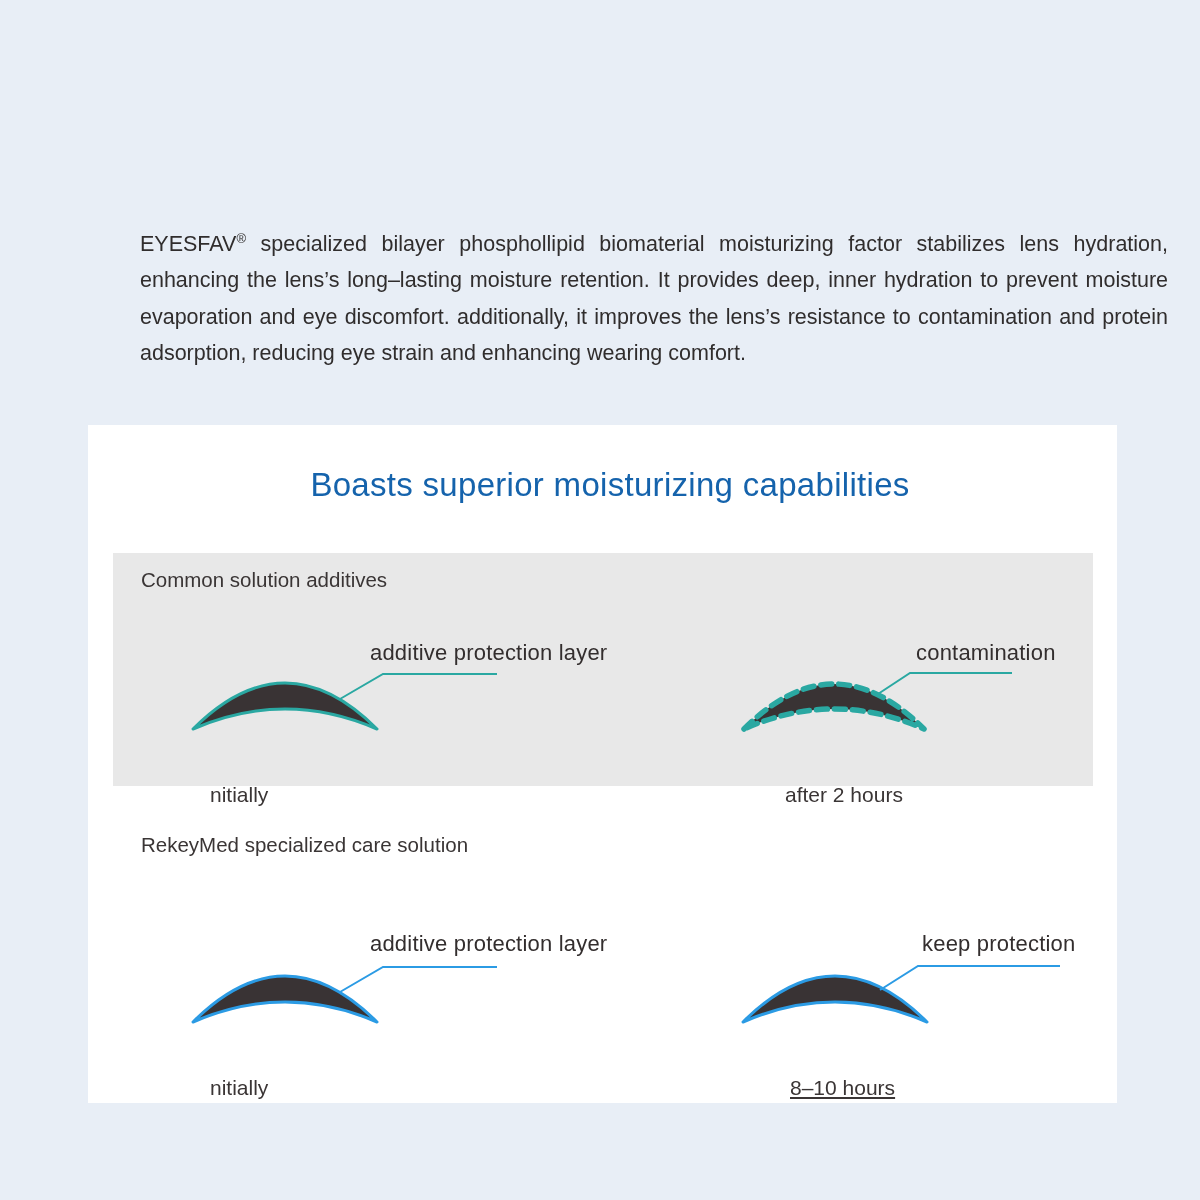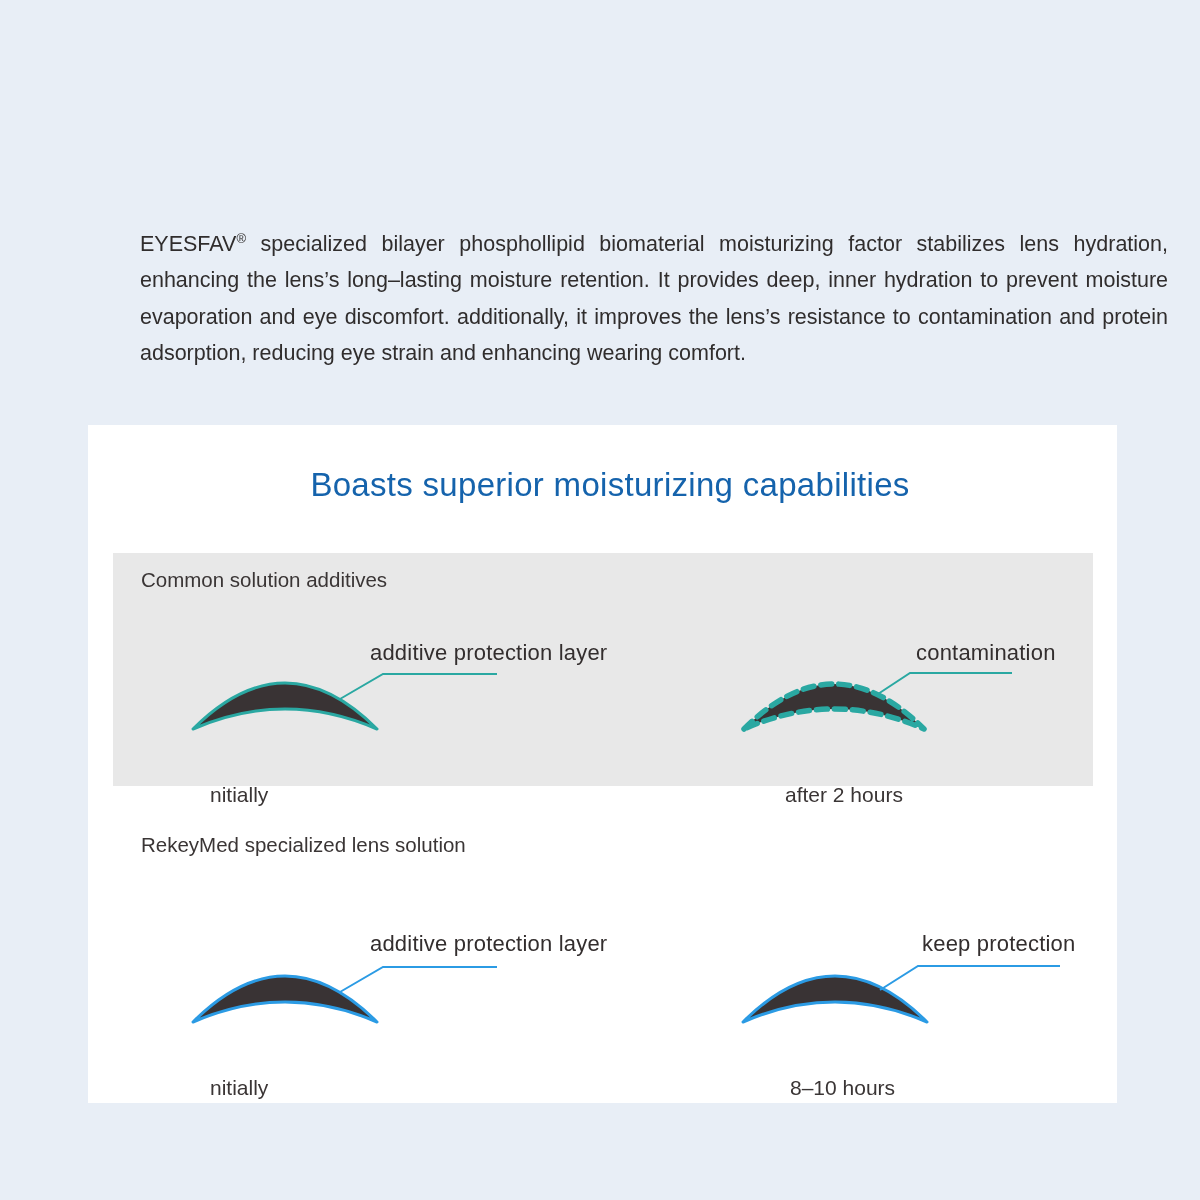--- a/index.html
+++ b/index.html
@@ -74,21 +74,21 @@
   .fig-b .callout{left:176px;}
   .fig-c .callout{left:180px;top:1px;}
   .fig-d .callout{left:182px;top:1px;}
 
   .caption{
     position:absolute;top:106px;width:155px;text-align:left;
     font-size:21px;color:#3a3535;white-space:nowrap;margin-top:40px;
   }
   .fig-a .caption,.fig-c .caption{left:20px;}
   .fig-b .caption{left:45px;}
-  .fig-d .caption{left:50px;}
+  .fig-d .caption{left:50px;text-decoration:underline;}
 
   .lens{fill:var(--lens-fill);stroke-linejoin:round;}
   .lens.teal{stroke:var(--teal);stroke-width:3;}
   .lens.teal-dashed{stroke:var(--teal);stroke-width:5.5;stroke-dasharray:11 7;stroke-linecap:round;}
   .lens.blue{stroke:var(--blue);stroke-width:3;}
   .leader{fill:none;stroke-width:2;}
   .leader.teal{stroke:var(--teal);}
   .leader.blue{stroke:var(--blue);}
 </style>
 </head>
@@ -100,21 +100,21 @@
 
   <p class="page-body"><span>EYESFAV</span><sup>®</sup><span> specialized bilayer phosphollipid biomaterial moisturizing factor stabilizes lens hydration, enhancing the lens’s long–lasting moisture retention. It provides deep, inner hydration to prevent moisture evaporation and eye discomfort. additionally, it improves the lens’s resistance to contamination and protein adsorption, reducing eye strain and enhancing wearing comfort.</span></p>
 
   <div class="card"></div>
 
   <h2 class="card-heading">Boasts superior moisturizing capabilities</h2>
 
   <div class="panel-gray"></div>
 
   <div class="panel-label first">Common solution additives</div>
-  <div class="panel-label second">RekeyMed specialized lens solution</div>
+  <div class="panel-label second">RekeyMed specialized care solution</div>
 
   <div class="fig fig-a">
     <svg width="480" height="140" viewBox="0 0 480 140">
       <path class="lens teal" d="M 3,92 Q 95,0 187,92 Q 95,52 3,92 Z"></path>
       <polyline class="leader teal" points="150,62 193,37 307,37"></polyline>
     </svg>
     <div class="callout">additive protection layer</div>
     <div class="caption">nitially</div>
   </div>
 

